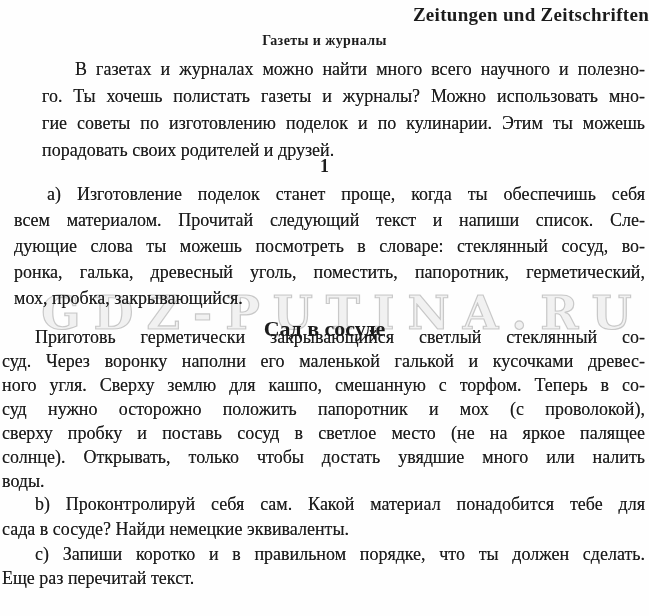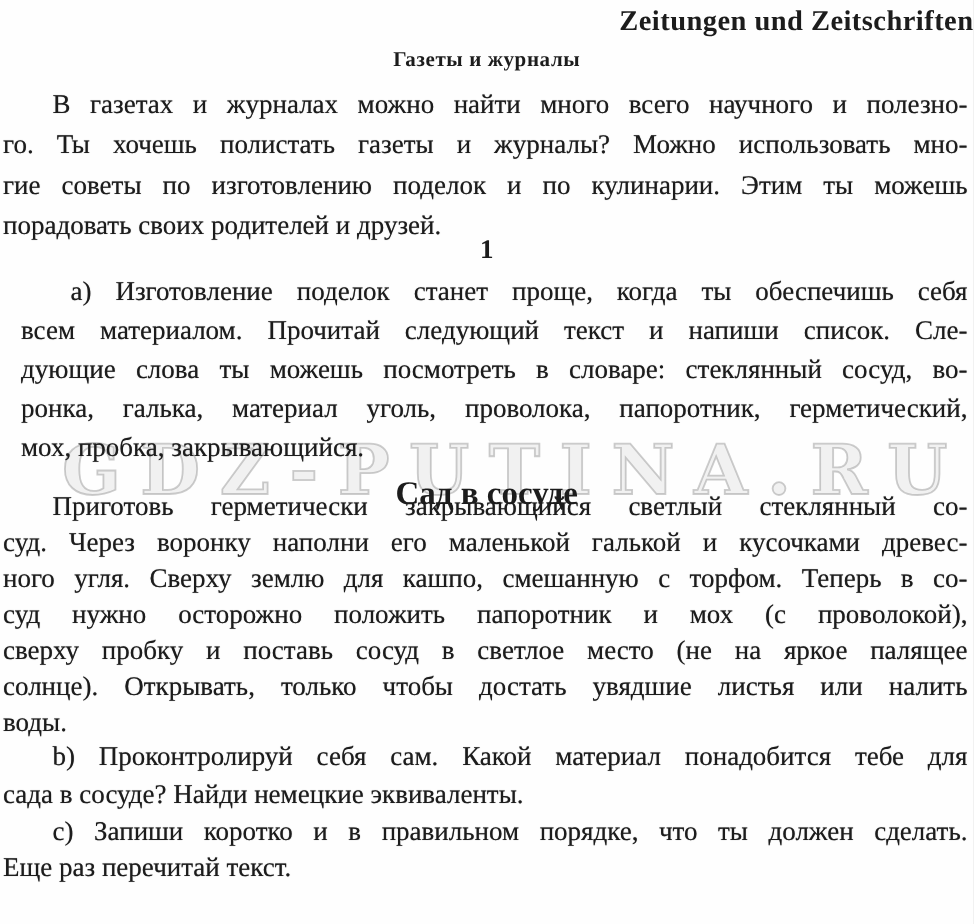--- a/index.html
+++ b/index.html
@@ -24,21 +24,21 @@
   .t-ru { top: 33px; font-size: 14px; letter-spacing: 0.4px; }
   .num  { top: 156px; font-size: 18px; }
   .t-garden { top: 316px; font-size: 22px; z-index: 2; }
   .para {
     position: absolute;
     left: 2px; right: 4px;
     font-size: 18px;
     z-index: 1;
     text-shadow: 0 0 0.5px rgba(25,25,25,0.65);
   }
-  .p-intro  { top: 56px;  line-height: 27px; }
+  .p-intro  { top: 56px;  line-height: 27px; margin-left: 40px; }
   .p-a      { top: 181px; line-height: 26px; margin-left: 12px; }
   .p-garden { top: 325px; line-height: 24px; }
   .p-b      { top: 492px; line-height: 25px; }
   .p-c      { top: 542px; line-height: 24px; }
   .p-d      { top: 588px; line-height: 24px; }
   .line { text-align: justify; text-align-last: justify; }
   .line.last { text-align-last: left; }
   .para .line:first-child { text-indent: 33px; }
   .watermark {
     position: absolute;
@@ -72,33 +72,33 @@
       <div class="line">гие советы по изготовлению поделок и по кулинарии. Этим ты можешь</div>
       <div class="line last">порадовать своих родителей и друзей.</div>
     </div>
 
   <div class="heading num">1</div>
 
   <div class="para p-a">
       <div class="line">а) Изготовление поделок станет проще, когда ты обеспечишь себя</div>
       <div class="line">всем материалом. Прочитай следующий текст и напиши список. Сле-</div>
       <div class="line">дующие слова ты можешь посмотреть в словаре: стеклянный сосуд, во-</div>
-      <div class="line">ронка, галька, материал уголь, проволока, папоротник, герметический,</div>
+      <div class="line">ронка, галька, древесный уголь, поместить, папоротник, герметический,</div>
       <div class="line last">мох, пробка, закрывающийся.</div>
     </div>
 
   <div class="heading t-garden">Сад в сосуде</div>
 
   <div class="para p-garden">
       <div class="line">Приготовь герметически закрывающийся светлый стеклянный со-</div>
       <div class="line">суд. Через воронку наполни его маленькой галькой и кусочками древес-</div>
       <div class="line">ного угля. Сверху землю для кашпо, смешанную с торфом. Теперь в со-</div>
       <div class="line">суд нужно осторожно положить папоротник и мох (с проволокой),</div>
       <div class="line">сверху пробку и поставь сосуд в светлое место (не на яркое палящее</div>
-      <div class="line">солнце). Открывать, только чтобы достать увядшие листья или налить</div>
+      <div class="line">солнце). Открывать, только чтобы достать увядшие много или налить</div>
       <div class="line last">воды.</div>
     </div>
 
   <div class="para p-b">
       <div class="line">b) Проконтролируй себя сам. Какой материал понадобится тебе для</div>
       <div class="line last">сада в сосуде? Найди немецкие эквиваленты.</div>
     </div>
 
   <div class="para p-c">
       <div class="line">c) Запиши коротко и в правильном порядке, что ты должен сделать.</div>

